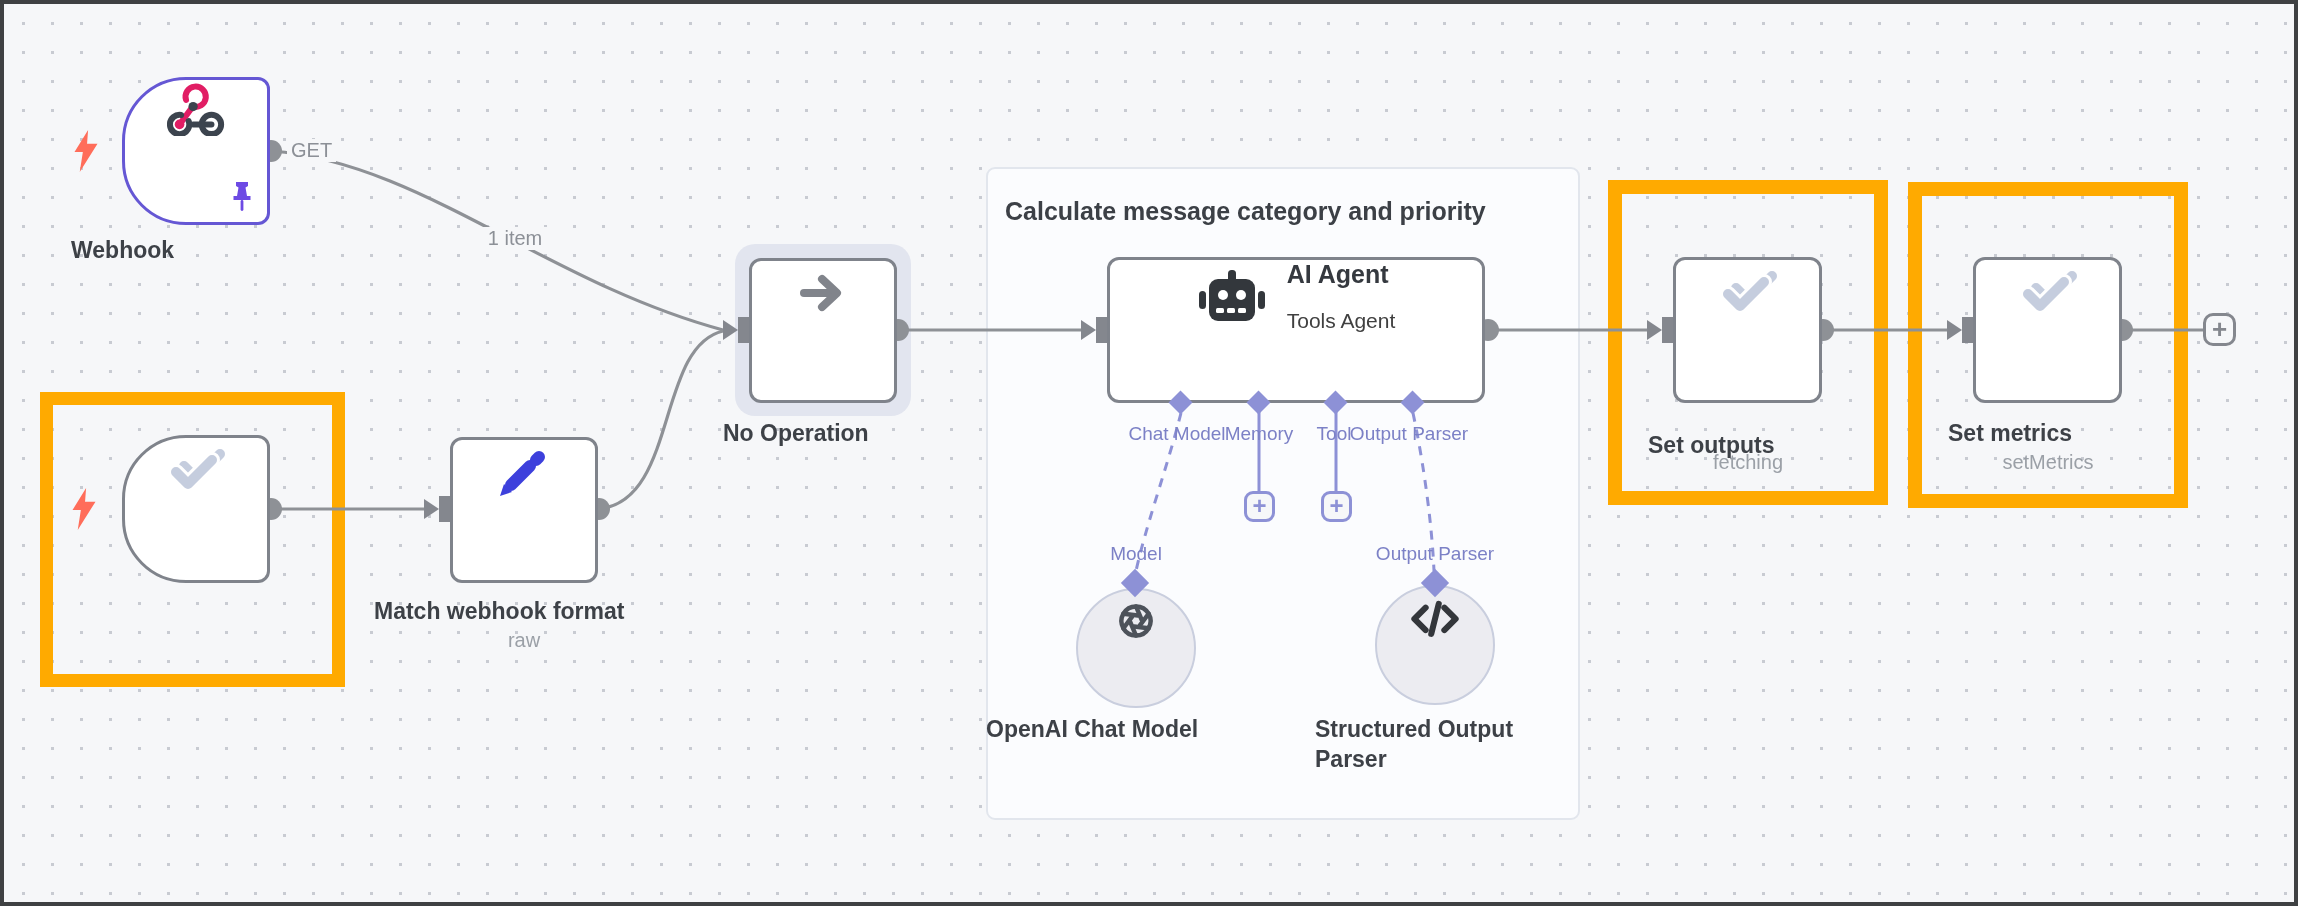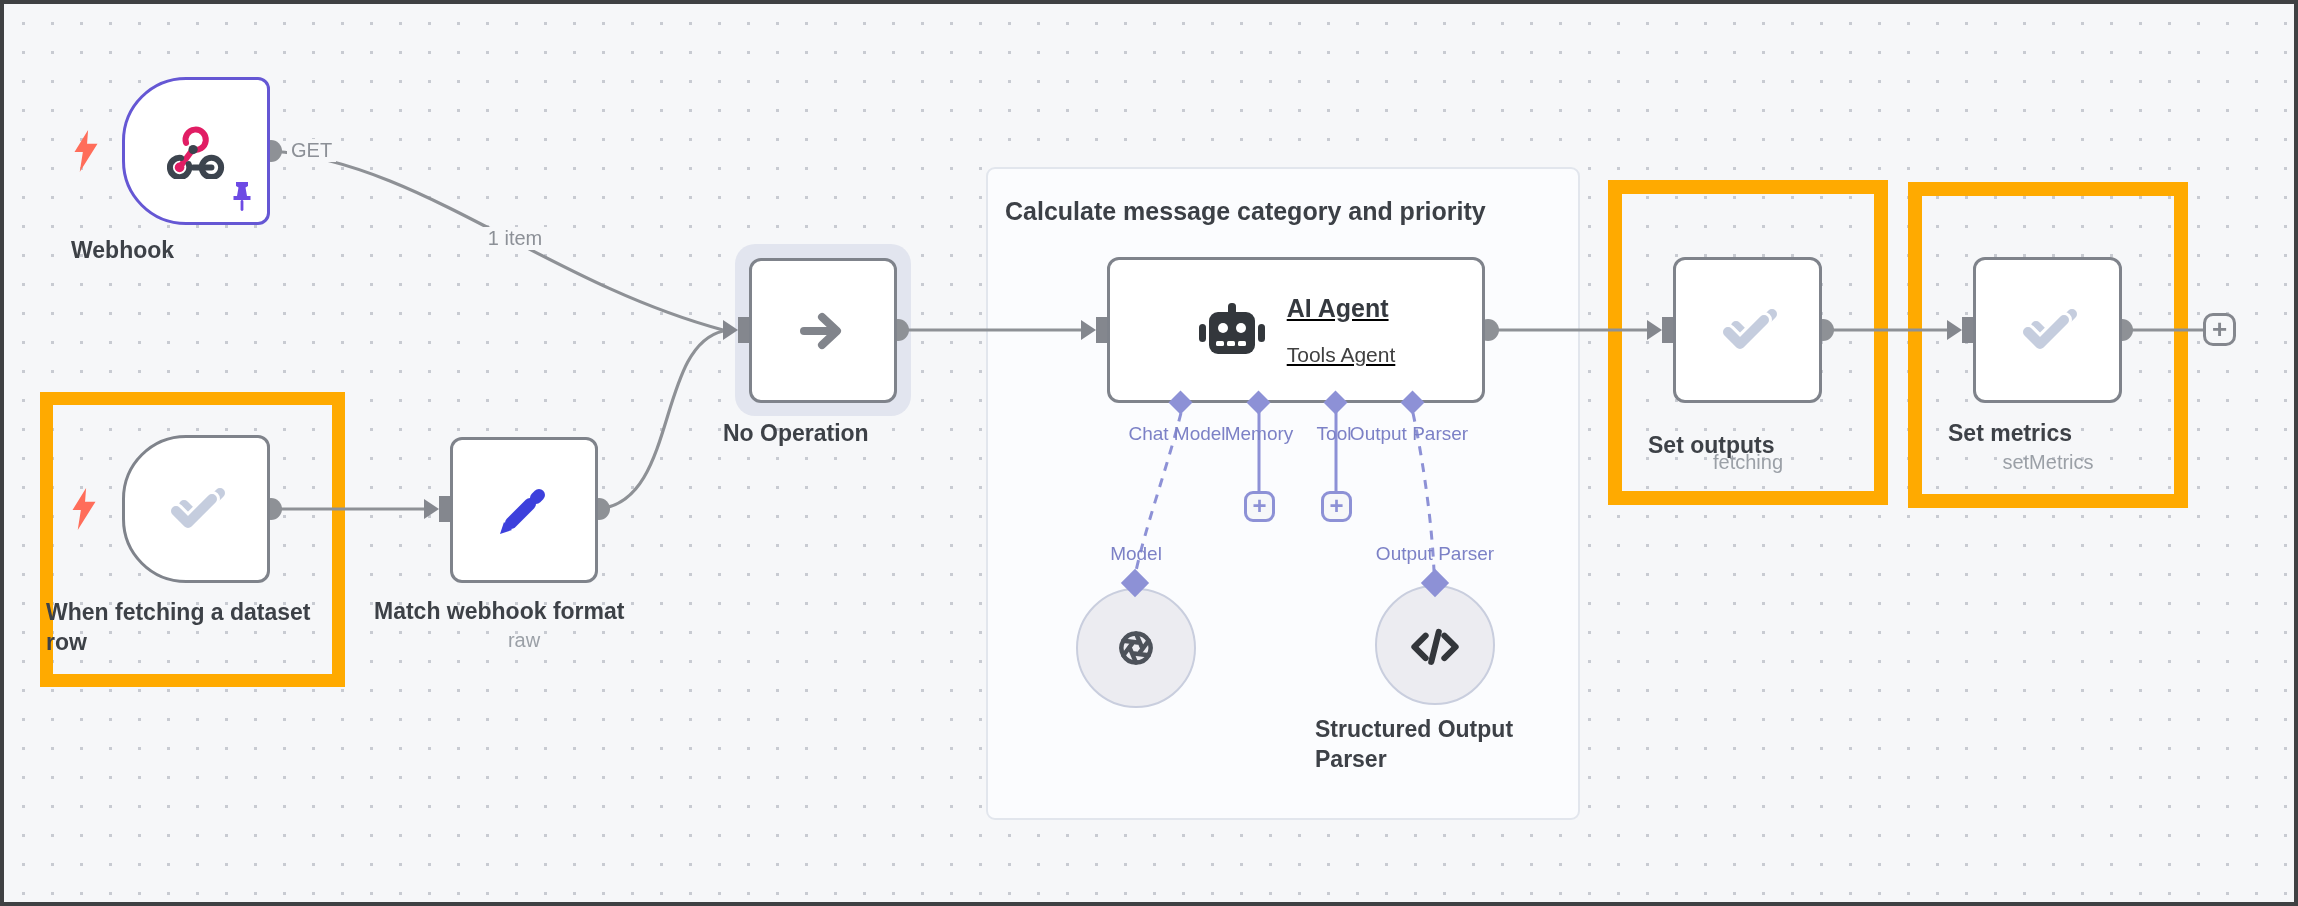--- a/index.html
+++ b/index.html
@@ -11,21 +11,21 @@
     font-family:"Liberation Sans", sans-serif;
   }
   .frame{position:absolute; inset:0; border:4px solid #3f4143; z-index:40; pointer-events:none;}
   .group-box{position:absolute; left:986px; top:167px; width:594px; height:653px;
     background:#fbfcfe; border:2px solid #e2e6ed; border-radius:9px; z-index:1; box-sizing:border-box;}
   .group-title{font-size:25px; font-weight:700; color:#3c4046; padding:28px 0 0 17px;}
   .hl{position:absolute; border:14px solid #ffaa00; z-index:2; box-sizing:border-box;}
   .halo{position:absolute; left:735px; top:244px; width:176px; height:172px; background:#e2e5ef; border-radius:20px; z-index:2;}
   .edges{position:absolute; left:0; top:0; z-index:3;}
   .node{position:absolute; background:#ffffff; border:3px solid #7f838b; border-radius:12px;
-    display:flex; align-items:center; justify-content:center; z-index:4; box-sizing:border-box;text-decoration:underline;}
+    display:flex; align-items:flex-start; justify-content:center; z-index:4; box-sizing:border-box;}
   .trigger{border-radius:64px 12px 12px 64px;}
   .circle-node{border-radius:50%; background:#ececf1; border-color:#c9cede;}
   .webhook-border{border-color:#6557d4;}
   .nlabel{position:absolute; text-align:left; font-size:23px; font-weight:600; color:#3d4147; line-height:1.3; z-index:4;}
   .nsub{position:absolute; text-align:center; font-size:20px; font-weight:400; color:#9ba0a7; z-index:4;}
   .edge-label{position:absolute; font-size:20px; color:#8c9097; background:#f6f7f9; padding:0 4px; z-index:4; text-align:center;}
   .port-label{position:absolute; width:200px; font-size:19px; color:#7c81c6; text-align:center; white-space:nowrap; z-index:4;}
   .diamond{position:absolute; background:#8d91d6; transform:rotate(45deg); z-index:5;}
   .d17{width:17px; height:17px;}
   .d20{width:20px; height:20px;}
@@ -123,21 +123,20 @@
   <svg class="bolt" style="left:68px; top:486px;" width="32" height="46" viewBox="0 0 30 44">
     <path d="M17 2 L4 23 H12 L9 42 L26 15 H16 Z" fill="#ff6d5a"></path>
   </svg>
   <div class="node trigger" style="left:122px; top:435px; width:148px; height:148px;">
     <svg width="74" height="64" viewBox="0 0 64 64">
       <path d="M20 28 L32 40 L56 16" fill="none" stroke="#c5cdde" stroke-width="10" stroke-linecap="round" stroke-linejoin="round"></path>
       <path d="M12 34 L24 46 L48 22" fill="none" stroke="#ffffff" stroke-width="16" stroke-linecap="round" stroke-linejoin="round"></path>
       <path d="M12 34 L24 46 L48 22" fill="none" stroke="#c5cdde" stroke-width="10" stroke-linecap="round" stroke-linejoin="round"></path>
     </svg>
   </div>
-  <div class="nlabel" style="left:46px; top:598px; width:300px;">When fetching a dataset row</div>
 
   <div class="node" style="left:450px; top:437px; width:148px; height:146px;">
     <svg width="64" height="64" viewBox="0 0 64 64">
       <g stroke="#3d40dc" stroke-width="12" stroke-linecap="round">
         <line x1="19" y1="45" x2="38" y2="26"></line>
         <line x1="44" y1="20" x2="47" y2="17"></line>
       </g>
       <polygon points="8,56 12,44 20,52" fill="#3d40dc"></polygon>
     </svg>
   </div>
@@ -196,20 +195,21 @@
       <g fill="none" stroke="#4d525a" stroke-width="4.6" stroke-linecap="round" stroke-linejoin="round">
         <path d="M32 17 A15 15 0 0 1 45 24.5 L36 36.5"></path>
         <path d="M32 17 A15 15 0 0 1 45 24.5 L36 36.5" transform="rotate(60 32 32)"></path>
         <path d="M32 17 A15 15 0 0 1 45 24.5 L36 36.5" transform="rotate(120 32 32)"></path>
         <path d="M32 17 A15 15 0 0 1 45 24.5 L36 36.5" transform="rotate(180 32 32)"></path>
         <path d="M32 17 A15 15 0 0 1 45 24.5 L36 36.5" transform="rotate(240 32 32)"></path>
         <path d="M32 17 A15 15 0 0 1 45 24.5 L36 36.5" transform="rotate(300 32 32)"></path>
       </g>
     </svg>
   </div>
+  <div class="nlabel" style="left:986px; top:715px; width:300px;">OpenAI Chat Model</div>
 
   <div class="port-label" style="left:1335px; top:543px;">Output Parser</div>
   <div class="diamond d20" style="left:1425px; top:573px;"></div>
   <div class="node circle-node" style="left:1375px; top:585px; width:120px; height:120px; border-width:2.5px;">
     <svg width="60" height="60" viewBox="0 0 64 64">
       <g fill="none" stroke="#33363b" stroke-width="6.5" stroke-linecap="round" stroke-linejoin="round">
         <polyline points="22,22 10,34 22,46"></polyline>
         <polyline points="42,22 54,34 42,46"></polyline>
         <line x1="36" y1="18" x2="28" y2="50"></line>
       </g>

